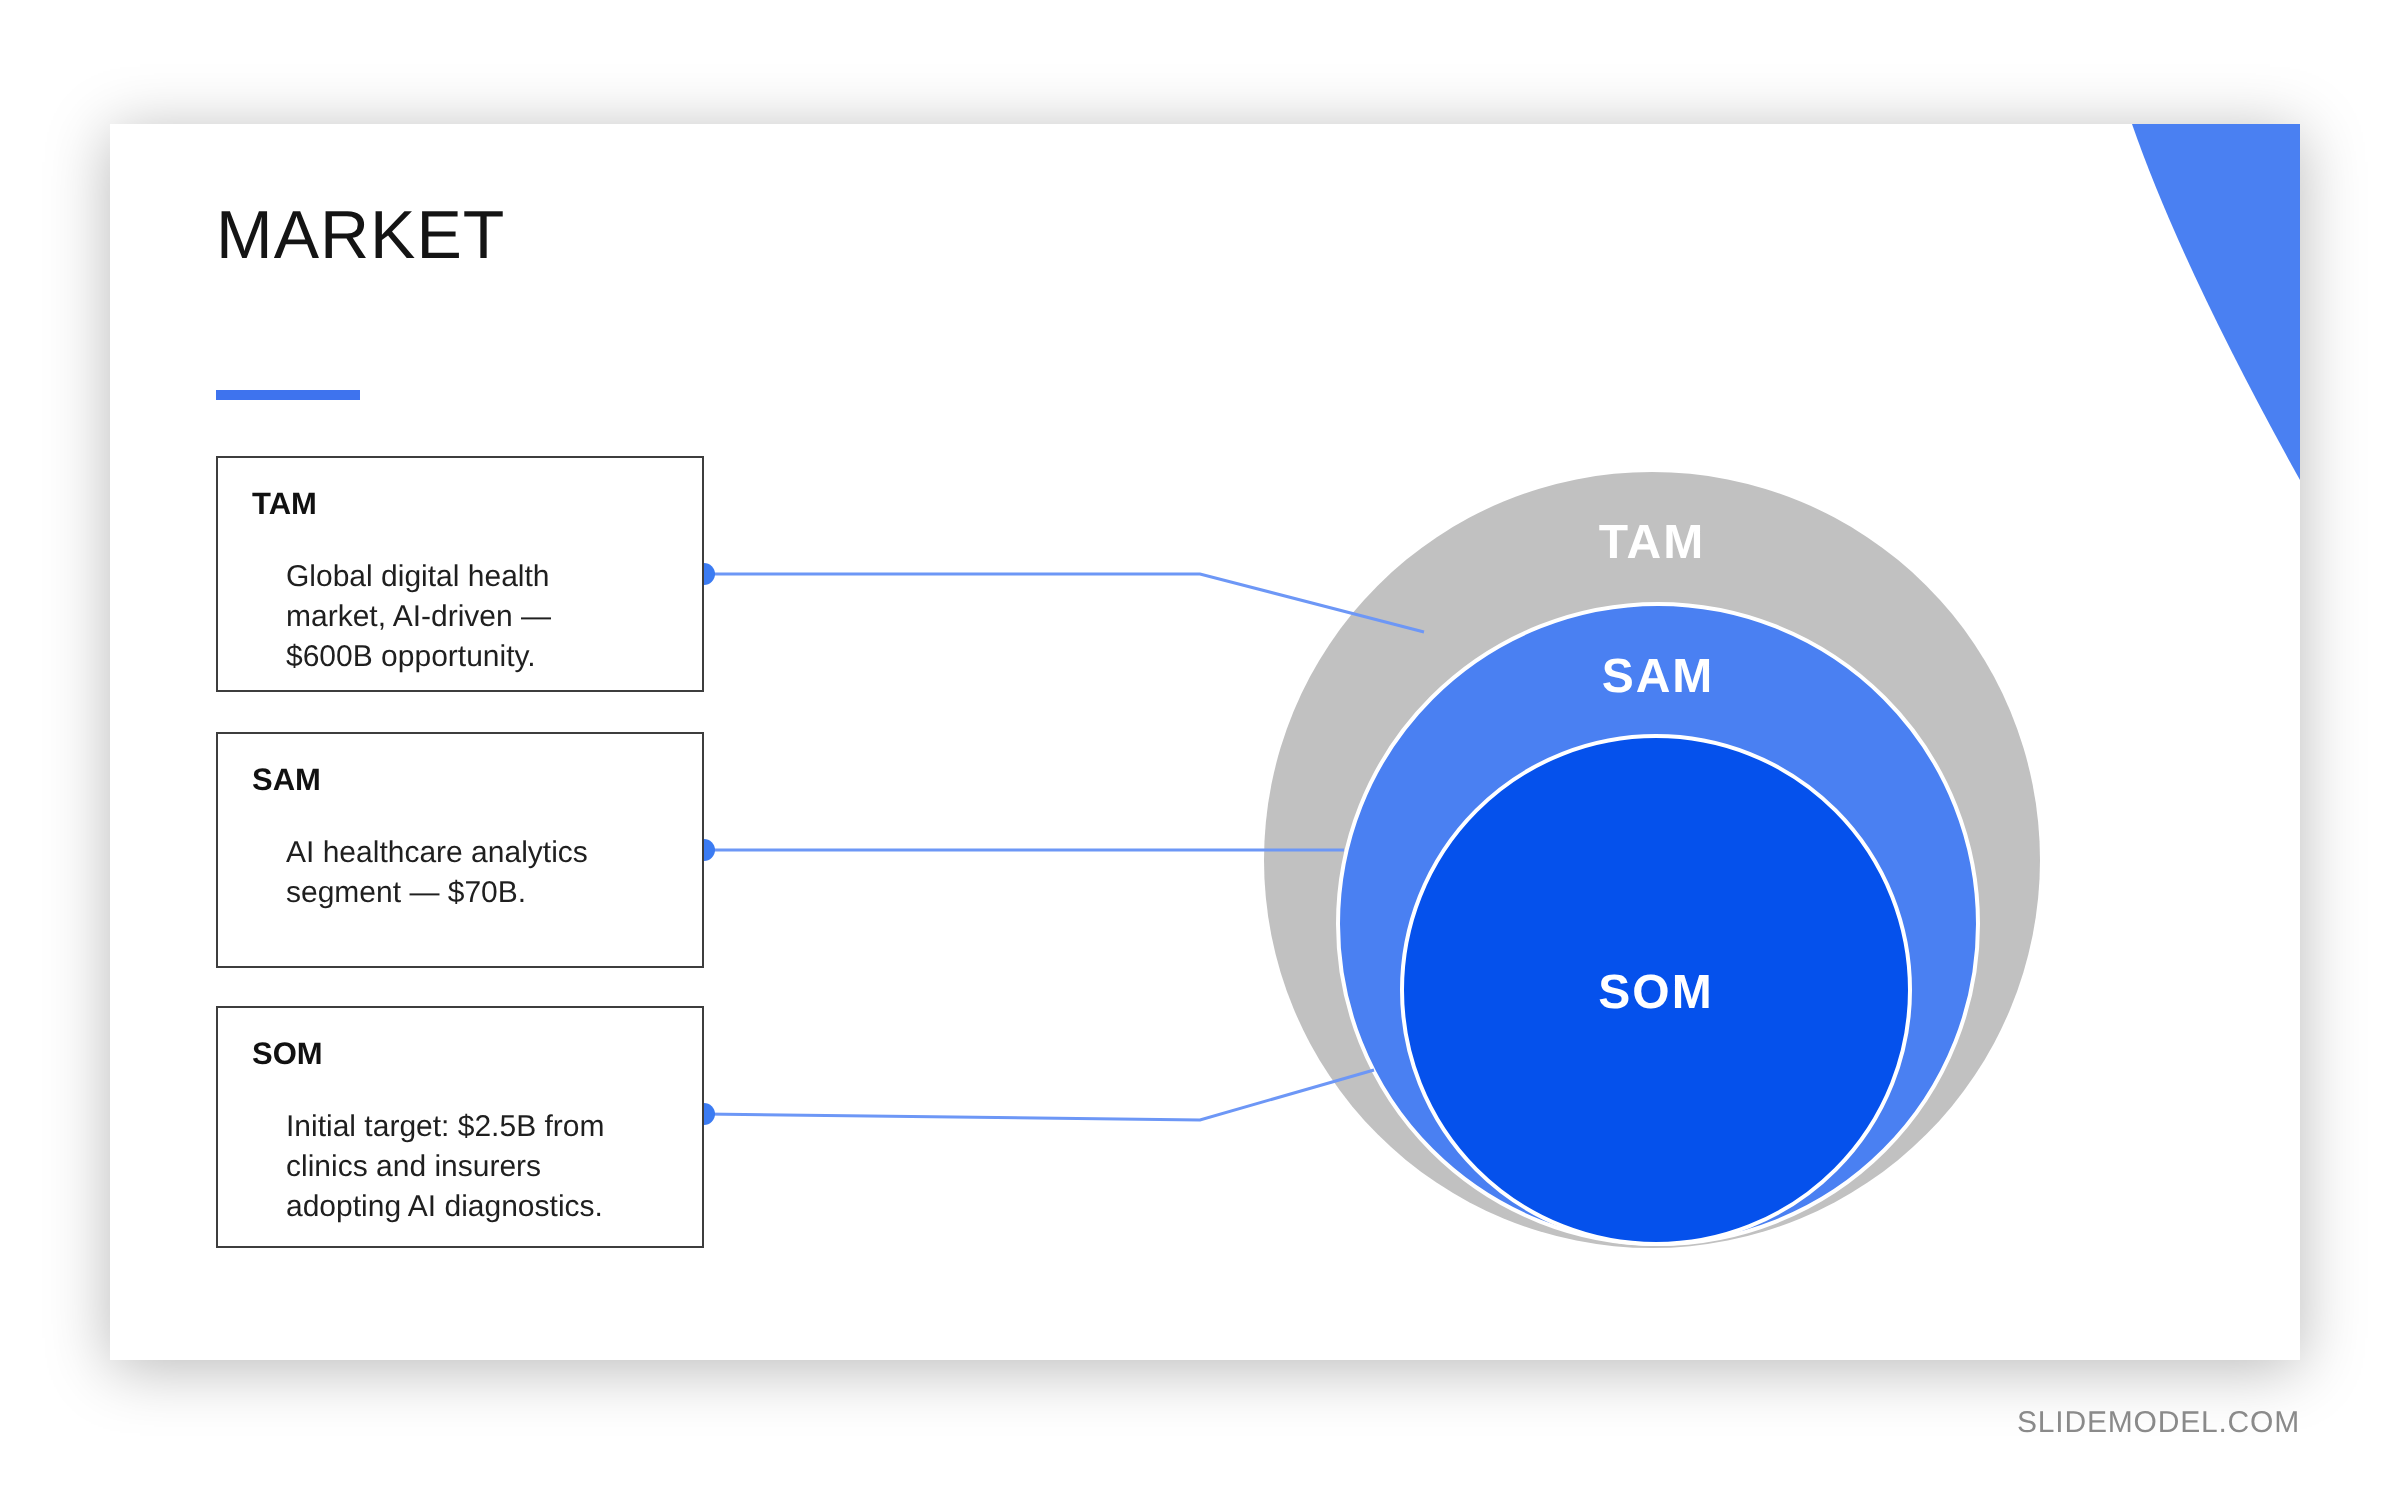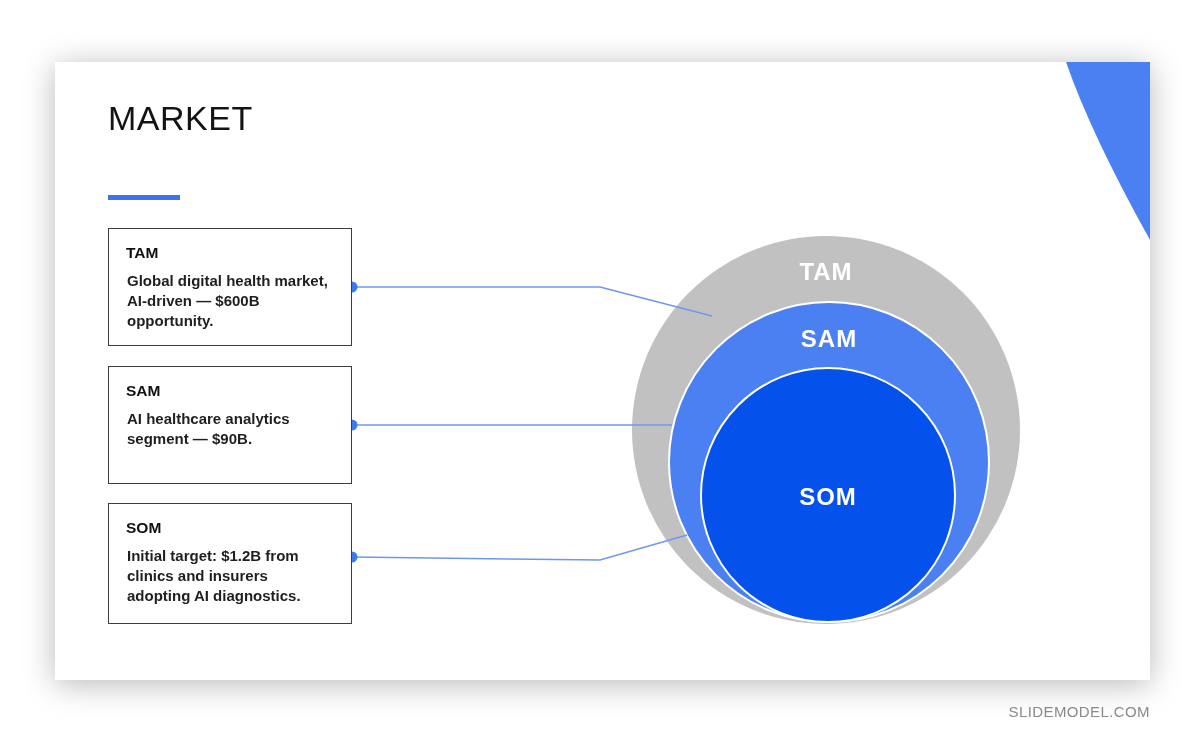--- a/index.html
+++ b/index.html
@@ -29,21 +29,21 @@
     border:1px solid #3d3d3d;background:#ffffff;
     box-sizing:border-box;padding:15px 17px 12px 17px;
   }
   .card-1{top:166px;height:118px;}
   .card-2{top:304px;height:118px;}
   .card-3{top:441px;height:121px;}
   .card h3{
     margin:0 0 9px 0;font-size:15.5px;font-weight:bold;color:#111111;
   }
   .card p{
-    margin:1px;font-size:15px;line-height:20px;color:#1f1f1f;font-weight:bold;
+    margin:17px;font-size:15px;line-height:20px;color:#1f1f1f;
   }
   
   .ring{position:absolute;border-radius:50%;box-sizing:border-box;}
   .ring-tam{left:577px;top:174px;width:388px;height:388px;background:#c1c1c1;}
   .ring-sam{left:613px;top:239px;width:322px;height:322px;background:#4a80f2;border:2px solid #ffffff;}
   .ring-som{left:645px;top:305px;width:256px;height:256px;background:#0551ec;border:2px solid #ffffff;}
   .ring-label{
     position:absolute;transform:translate(-50%,-50%);
     color:#ffffff;font-size:24px;font-weight:bold;letter-spacing:1px;
     white-space:nowrap;
@@ -86,25 +86,25 @@
     <circle cx="297" cy="363" r="5.5" fill="#3b7bf2"></circle>
     <circle cx="297" cy="495" r="5.5" fill="#3b7bf2"></circle>
   </svg>
 
   <div class="card card-1">
     <h3>TAM</h3>
     <p>Global digital health market, AI-driven — $600B opportunity.</p>
   </div>
   <div class="card card-2">
     <h3>SAM</h3>
-    <p>AI healthcare analytics segment — $90B.</p>
+    <p>AI healthcare analytics segment — $70B.</p>
   </div>
   <div class="card card-3">
     <h3>SOM</h3>
-    <p>Initial target: $1.2B from clinics and insurers adopting AI diagnostics.</p>
+    <p>Initial target: $2.5B from clinics and insurers adopting AI diagnostics.</p>
   </div>
 
   <svg class="corner" viewBox="0 0 95 180">
     <path d="M11,0 Q36,72 95,178 L95,0 Z" fill="#4a80f2"></path>
   </svg>
 
 </div>
 
 <div class="brand">SLIDEMODEL.COM</div>
 

